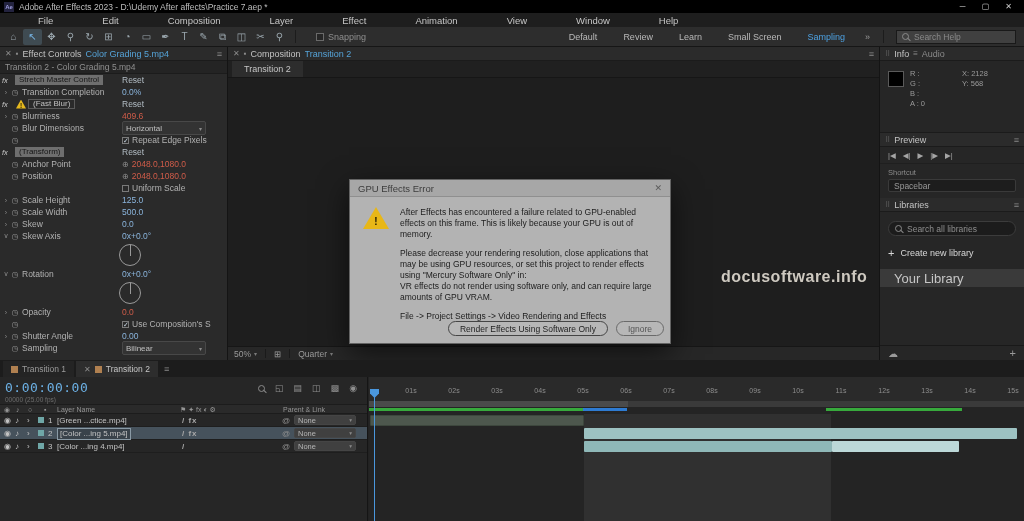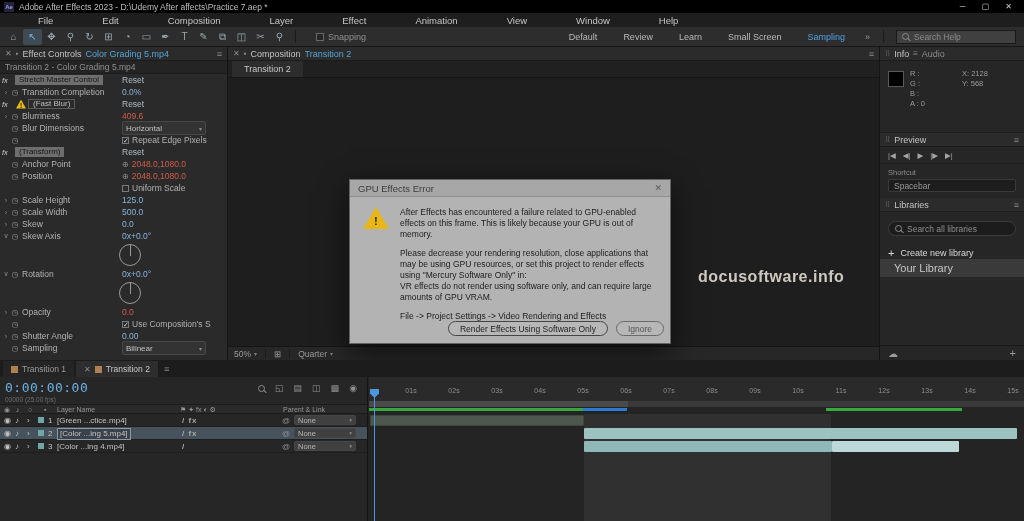--- a/index.html
+++ b/index.html
@@ -68,21 +68,21 @@
 
   
   .comp-panel{position:absolute;left:228px;top:0;width:651px;height:100%;background:#1d1d1d;display:flex;flex-direction:column;}
   .comp-tabs{height:17px;background:#202020;border-bottom:1px solid #161616;display:flex;align-items:flex-end;padding-left:4px;}
   .comp-tab{height:16px;background:#2d2d2d;color:#c6c6c6;font-size:9px;padding:0 12px;display:flex;align-items:center;}
   .viewport{flex:1;position:relative;background:#1e1e1e;}
   .comp-bottom{height:14px;background:#272727;border-top:1px solid #161616;display:flex;align-items:center;gap:8px;padding:0 6px;font-size:8.5px;color:#9a9a9a;}
   .cb-item{display:flex;align-items:center;gap:3px;}
   .cb-item .dd{font-size:6px;color:#7a7a7a;}
   .cb-sep{width:1px;height:9px;background:#1a1a1a;}
-  .watermark{position:absolute;left:470px;top:190px;font-size:16px;font-weight:bold;color:rgba(216,211,201,.95);letter-spacing:.5px;}
+  .watermark{position:absolute;left:493px;top:190px;font-size:16px;font-weight:bold;color:rgba(216,211,201,.95);letter-spacing:.5px;}
 
   
   .dialog{position:absolute;left:121px;top:101px;width:322px;height:165px;background:#b3b3b3;border:1px solid #636363;box-shadow:0 10px 28px rgba(0,0,0,.6);}
   .dlg-head{height:17px;background:#a7a7a7;border-bottom:1px solid #8f8f8f;display:flex;align-items:center;padding:0 8px;font-size:9.5px;color:#3c3c3c;}
   .dlg-close{margin-left:auto;color:#5c5c5c;font-size:9px;}
   .dlg-body{display:flex;gap:11px;padding:10px 12px 0 13px;}
   .warn-wrap{width:26px;height:22px;background:#e8b717;clip-path:polygon(50% 0,100% 100%,0 100%);display:flex;align-items:flex-end;justify-content:center;flex:none;}
   .warn-big{font-size:10px;font-weight:bold;color:#1a1500;line-height:14px;}
   .dlg-text{font-size:8.5px;line-height:1.3;color:#1c1c1c;width:262px;}
   .dlg-text p{margin:0 0 8px;}
@@ -100,21 +100,21 @@
   .swatch{position:absolute;left:8px;top:10px;width:16px;height:16px;background:#000;border:1px solid #5a5a5a;}
   .chan{position:absolute;left:30px;top:8px;font-size:7.5px;color:#9a9a9a;line-height:10px;}
   .chan div{height:10px;}
   .xy{position:absolute;left:82px;top:8px;font-size:7.5px;color:#9a9a9a;line-height:10px;}
   .pv-controls{height:17px;display:flex;align-items:center;gap:7px;padding:0 8px;font-size:7.5px;color:#a5a5a5;border-bottom:1px solid #1f1f1f;}
   .sc-label{display:block;font-size:7.5px;color:#8a8a8a;margin:4px 8px 2px;}
   .sc-select{margin:0 8px 6px;height:13px;background:#1d1d1d;border:1px solid #3a3a3a;border-radius:2px;font-size:8.5px;color:#9a9a9a;display:flex;align-items:center;padding:0 5px;}
   .lib-search{margin:9px 8px 0;height:15px;background:#1c1c1c;border:1px solid #3c3c3c;border-radius:8px;display:flex;align-items:center;gap:5px;padding:0 6px;font-size:8.5px;color:#8f8f8f;}
   .lib-create{margin:11px 8px 0;display:flex;align-items:center;gap:6px;font-size:9px;color:#d8d8d8;}
   .lib-plus{font-size:11px;color:#d8d8d8;}
-  .lib-row{height:18px;background:#3a3a3a;display:flex;align-items:center;padding-left:14px;font-size:11px;color:#c6c6c6;}
+  .lib-row{margin-top:10px;height:18px;background:#3a3a3a;display:flex;align-items:center;padding-left:14px;font-size:13px;color:#c6c6c6;}
   .rp-bottom{position:absolute;bottom:0;left:0;right:0;height:15px;background:#262626;border-top:1px solid #191919;display:flex;align-items:center;padding:0 8px;font-size:10px;color:#9a9a9a;}
   .rp-plus{margin-left:auto;font-size:11px;}
 
   
   .timeline{position:absolute;left:0;top:360px;right:0;height:161px;background:#222;}
   .tl-tabs{height:17px;background:#1c1c1c;display:flex;align-items:flex-end;gap:2px;padding-left:3px;}
   .tl-tab{height:16px;display:flex;align-items:center;gap:4px;padding:0 8px;font-size:8.5px;background:#242424;color:#9a9a9a;}
   .tl-tab.active{background:#2d2d2d;color:#c6c6c6;}
   .tab-square{width:7px;height:7px;background:#b08050;flex:none;}
   .tab-close{color:#8a8a8a;font-size:8px;}

